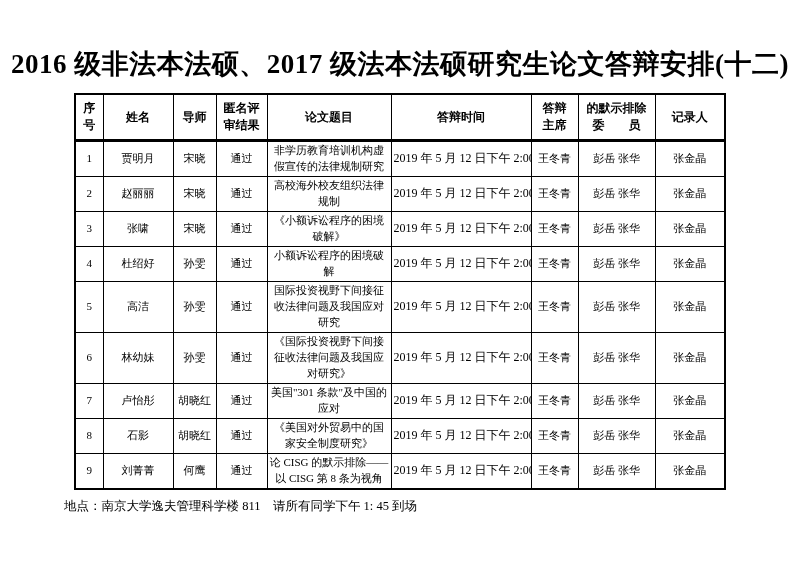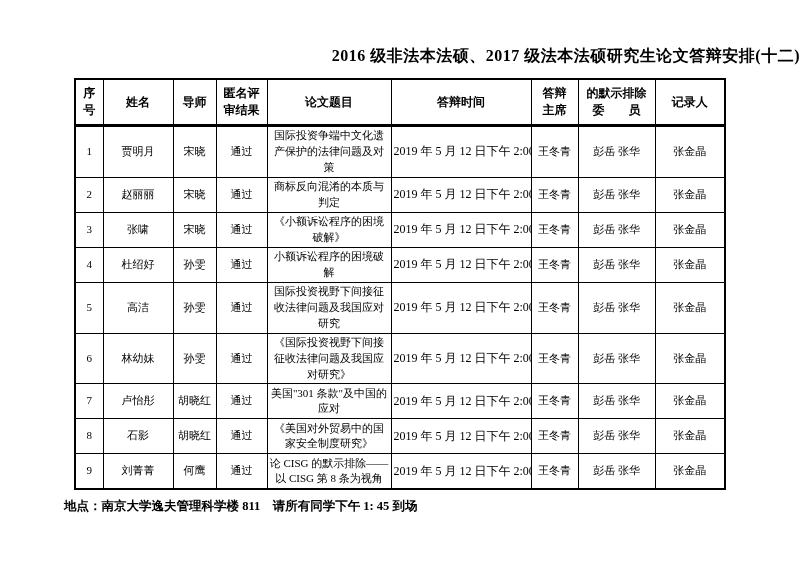--- a/index.html
+++ b/index.html
@@ -9,22 +9,22 @@
   }
   body {
     width: 800px;
     height: 566px;
     overflow: hidden;
     font-family: "Liberation Serif", "DejaVu Serif", serif;
     color: #000;
   }
   .doc-title {
     margin: 46px 0 11px 0;
-    text-align: right;
-    font-size: 16px;
+    text-align: center;
+    font-size: 27px;
     font-weight: bold;
     letter-spacing: 0.5px;
     white-space: nowrap;
   }
   table.schedule {
     border-collapse: collapse;
     table-layout: fixed;
     width: 650px;
     margin: 0 auto;
     border: 2px solid #000;
@@ -52,21 +52,21 @@
   td.cell-time {
     font-size: 12px;
     white-space: nowrap;
   }
   td.cell-no {
     font-size: 11px;
   }
   .doc-footer {
     margin: 8px 0 0 64px;
     font-size: 12.5px;
-    font-weight: bold;
+    font-weight: normal;
     white-space: nowrap;
   }
 </style>
 </head>
 <body>
 
 <div class="doc-title">2016 级非法本法硕、2017 级法本法硕研究生论文答辩安排(十二)</div>
 
 <table class="schedule">
   <colgroup>
@@ -96,32 +96,32 @@
 委　　员</th>
       <th>记录人</th>
     </tr>
   </thead>
   <tbody>
       <tr>
         <td class="cell-no">1</td>
         <td class="cell-name">贾明月</td>
         <td class="cell-advisor">宋晓</td>
         <td class="cell-review">通过</td>
-        <td class="cell-title">国际投资争端中文化遗产保护的法律问题及对策</td>
+        <td class="cell-title">非学历教育培训机构虚假宣传的法律规制研究</td>
         <td class="cell-time">2019 年 5 月 12 日下午 2:00</td>
         <td class="cell-chair">王冬青</td>
         <td class="cell-committee">彭岳 张华</td>
         <td class="cell-recorder">张金晶</td>
       </tr>
       <tr>
         <td class="cell-no">2</td>
         <td class="cell-name">赵丽丽</td>
         <td class="cell-advisor">宋晓</td>
         <td class="cell-review">通过</td>
-        <td class="cell-title">商标反向混淆的本质与判定</td>
+        <td class="cell-title">高校海外校友组织法律规制</td>
         <td class="cell-time">2019 年 5 月 12 日下午 2:00</td>
         <td class="cell-chair">王冬青</td>
         <td class="cell-committee">彭岳 张华</td>
         <td class="cell-recorder">张金晶</td>
       </tr>
       <tr>
         <td class="cell-no">3</td>
         <td class="cell-name">张啸</td>
         <td class="cell-advisor">宋晓</td>
         <td class="cell-review">通过</td>

